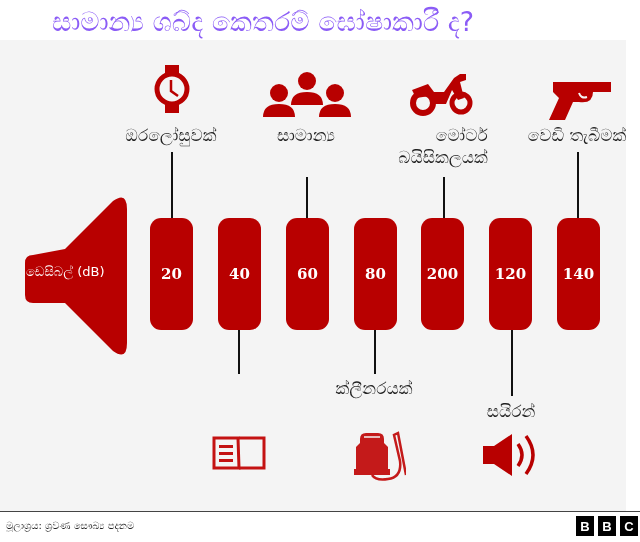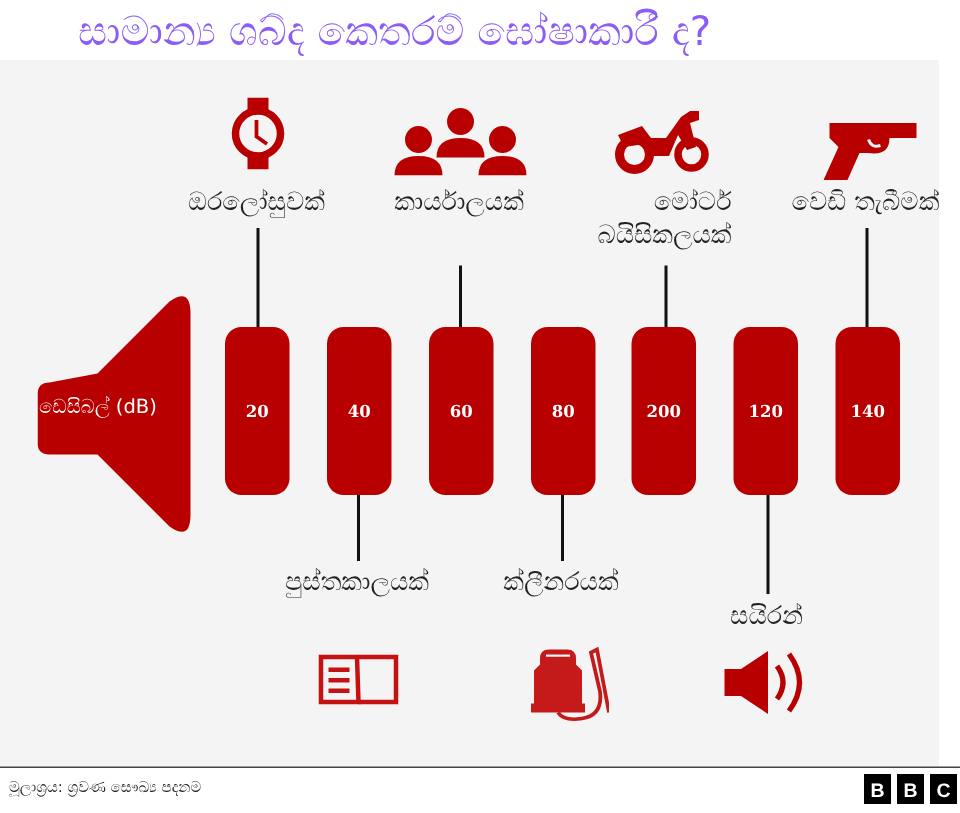--- a/index.html
+++ b/index.html
@@ -19,21 +19,21 @@
     }
     .speaker svg { position: absolute; left: 0; top: 0; }
     .speaker-label {
       position: absolute; left: 26px; top: 261px; width: 104px; height: 22px;
       font-size: 13px; line-height: 22px; color: #fff; text-align: left; white-space: nowrap;
     }
     .bar {
       position: absolute; width: 43px; height: 112px; top: 218px;
       background: #b80000; border-radius: 11px;
       display: flex; align-items: center; justify-content: center;
-      color: #fff; font-family: "DejaVu Serif", serif; font-weight: bold; font-size: 11px;
+      color: #fff; font-family: "DejaVu Serif", serif; font-weight: bold; font-size: 15px;
     }
     .vline { position: absolute; width: 2px; background: #111; }
     .label {
       position: absolute; text-align: right; font-size: 17px; line-height: 22px;
       color: #222; white-space: nowrap; transform: translateX(-50%);
     }
     .icon { position: absolute; }
     .footer-rule {
       position: absolute; left: 0; top: 511px; width: 640px; height: 1px; background: #444;
     }
@@ -108,32 +108,31 @@
   <svg width="64" height="40" viewBox="0 0 64 40">
     <path d="M4 2 L62 2 L62 12 L44 12 Q44 24 30 22 L24 22 L16 40 L0 40 L10 18 L4 12 Z" fill="#b80000"></path>
     <path d="M30 13 Q32 19 38 17" fill="none" stroke="#f4f4f4" stroke-width="2"></path>
   </svg>
 </div>
 
 <div class="label" style="left:171px; top:124px">
   <div>ඔරලෝසුවක්</div>
 </div>
 <div class="label" style="left:306px; top:124px">
-  <div>කාර්යාලයක්</div>
+  <div>සාමාන්‍ය</div>
 </div>
 <div class="label" style="left:443px; top:124px">
   <div>මෝටර්</div>
   <div>බයිසිකලයක්</div>
 </div>
 <div class="label" style="left:577px; top:124px">
   <div>වෙඩි තැබීමක්</div>
 </div>
 
 <div class="label" style="left:238px; top:377px">
-  <div>පුස්තකාලයක්</div>
 </div>
 <div class="label" style="left:374px; top:377px">
   <div>ක්ලීනරයක්</div>
 </div>
 <div class="label" style="left:511px; top:400px">
   <div>සයිරන්</div>
 </div>
 
 <div class="icon" style="left:212px; top:436px">
   <svg width="54" height="34" viewBox="0 0 54 34">

